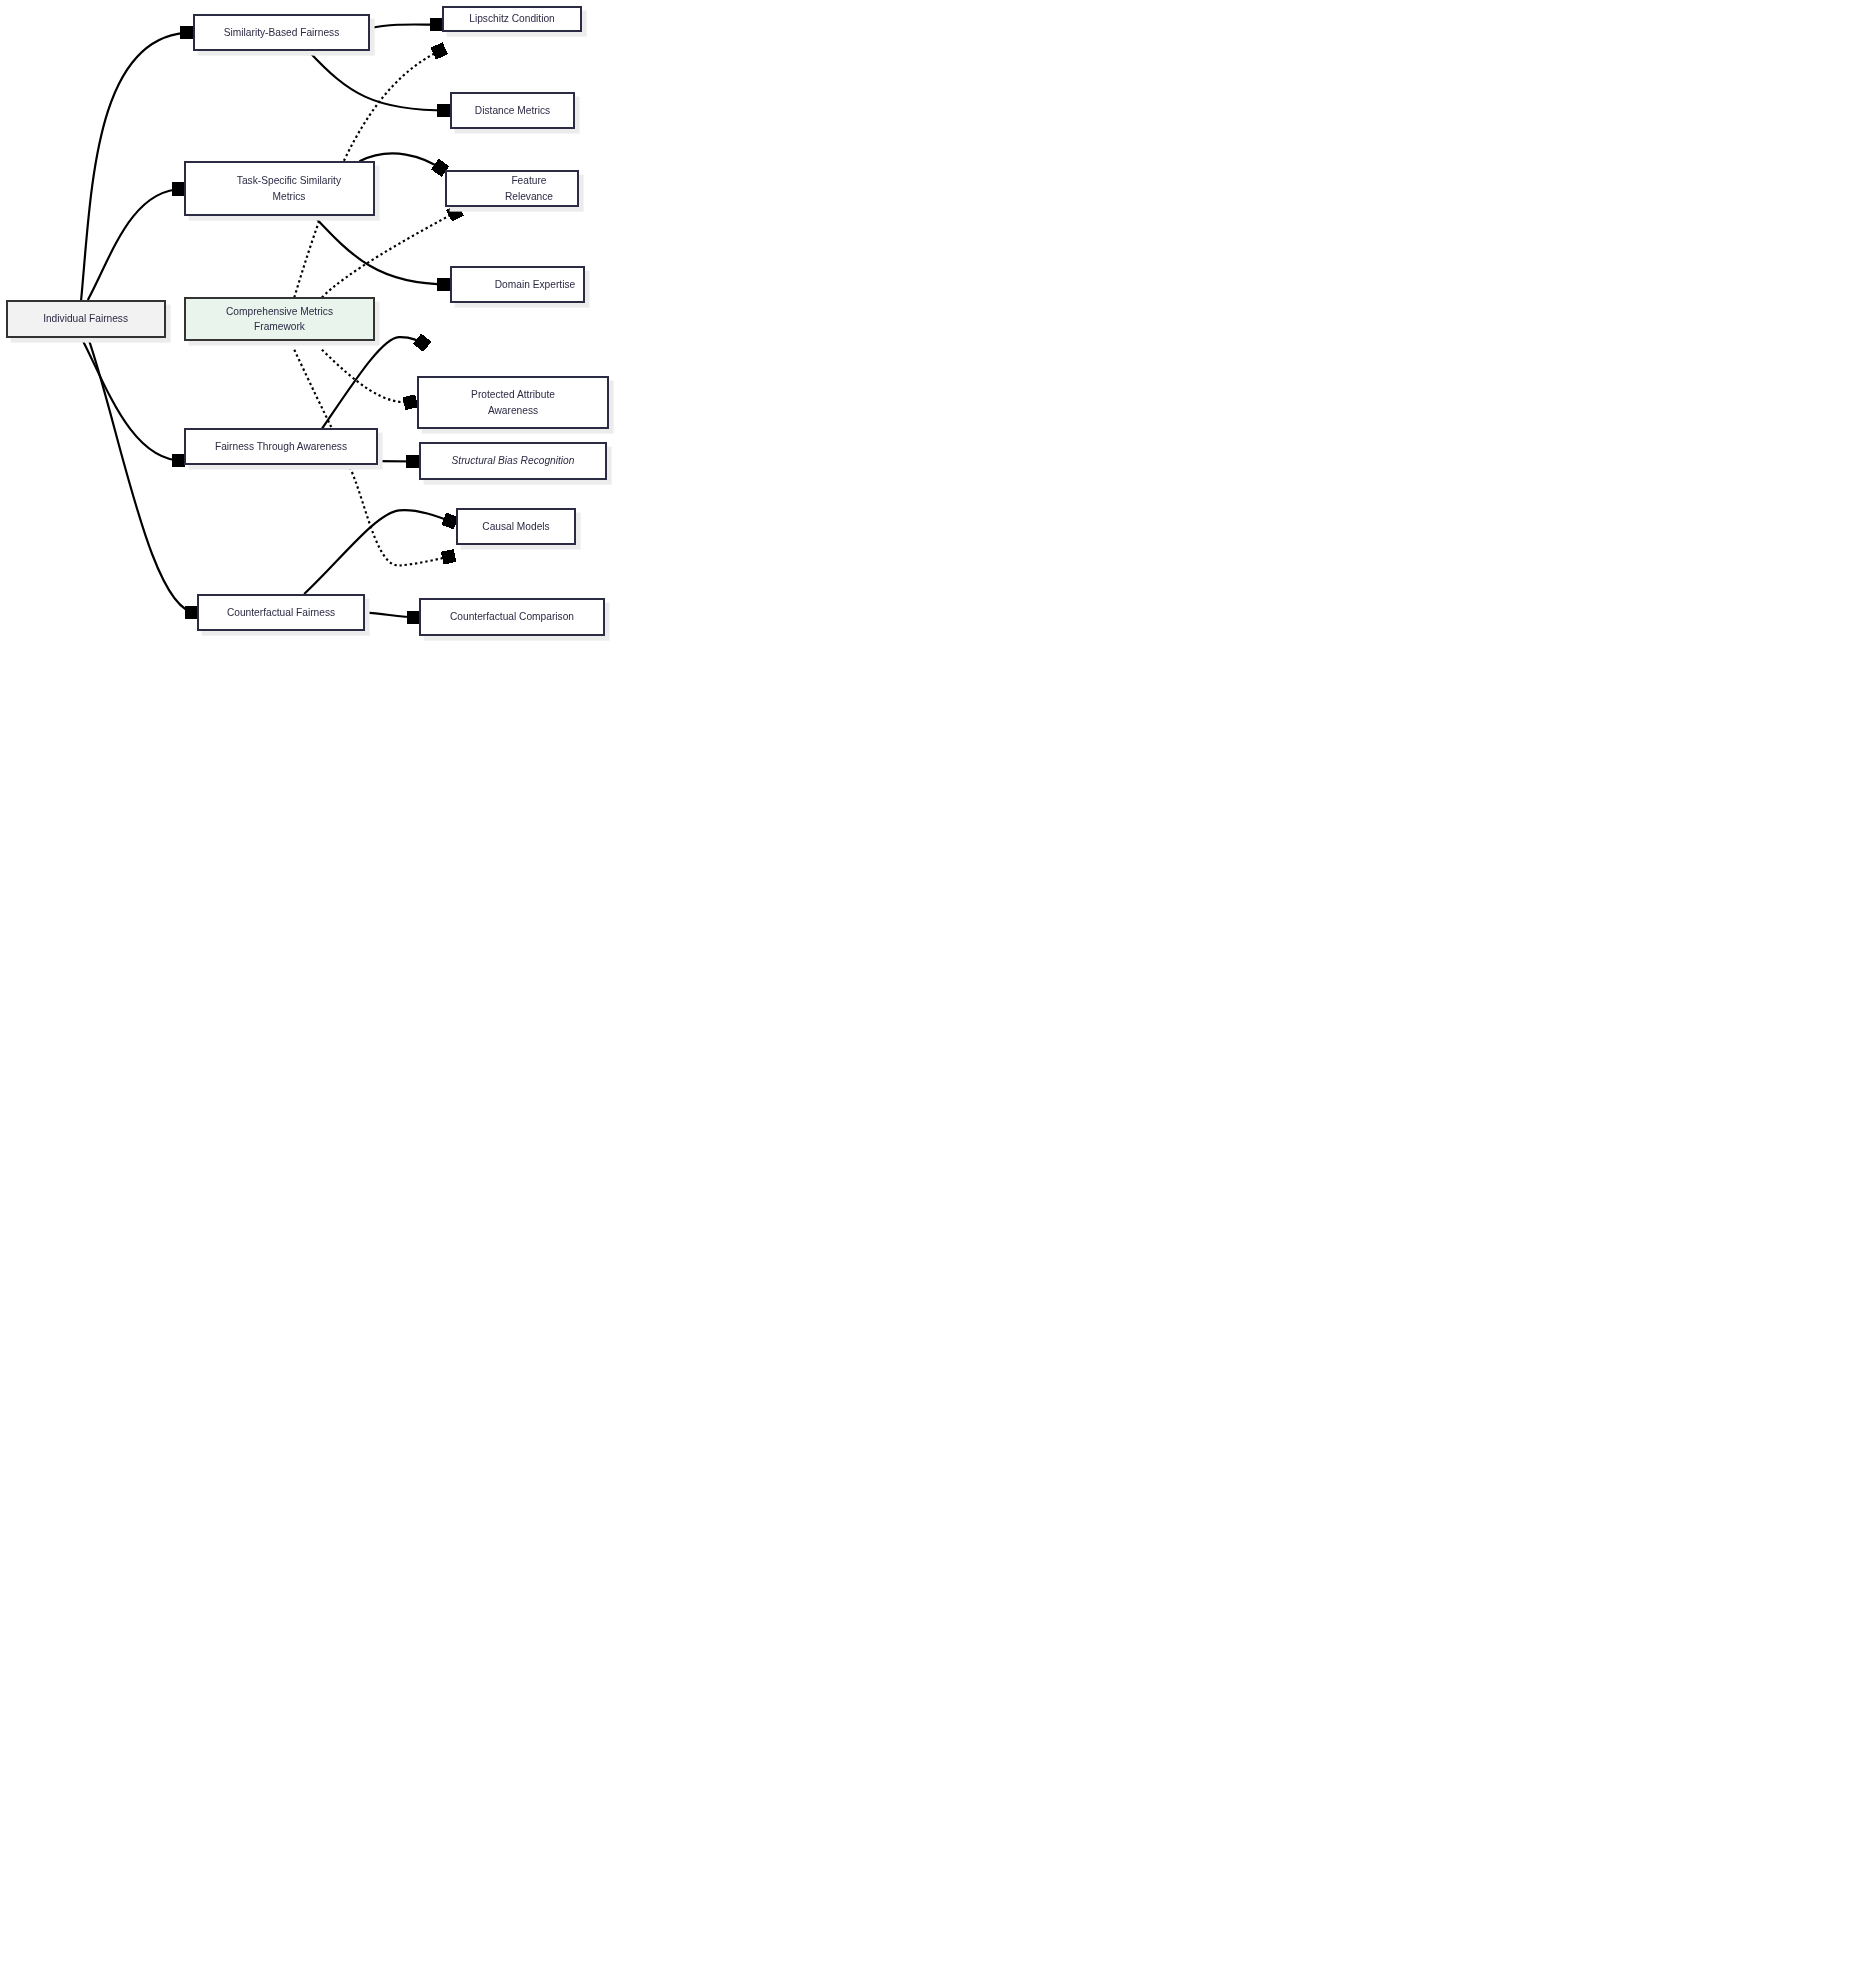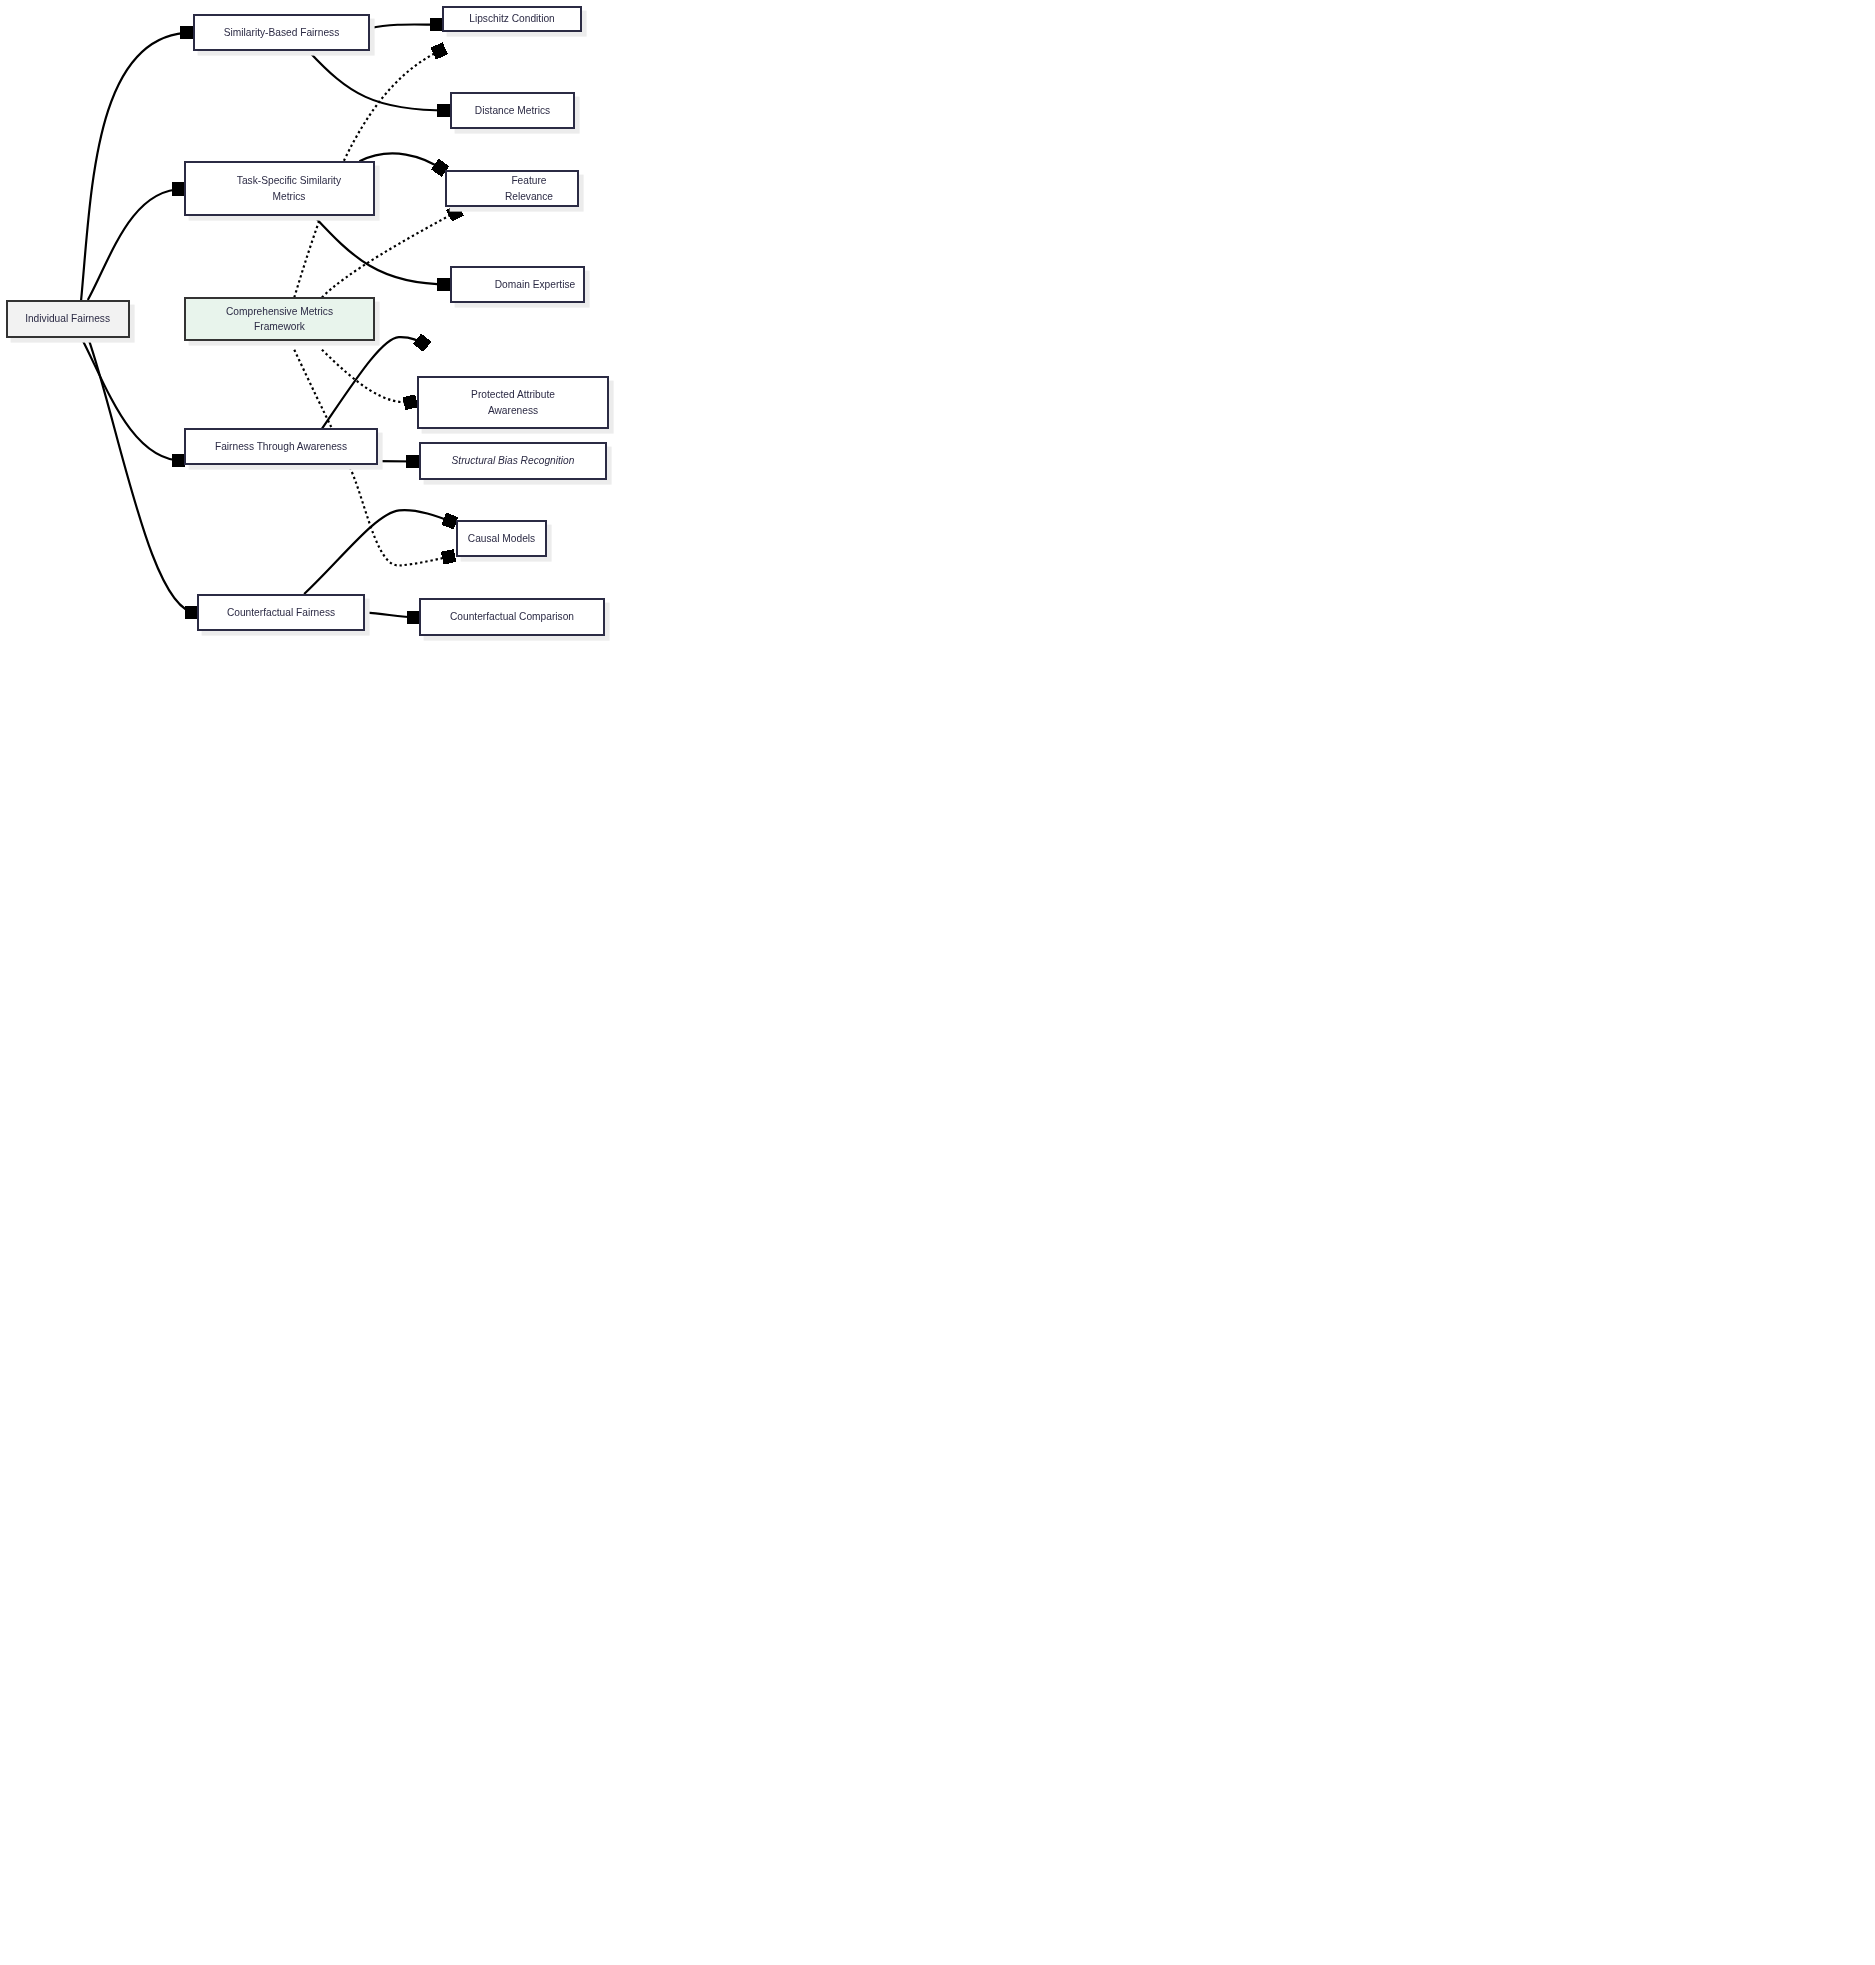--- a/index.html
+++ b/index.html
@@ -44,21 +44,21 @@
     <path d="M 2253 2750 L 2492 2752" marker-end="url(#arrow)"></path>
     <path d="M 1815 3542 C 2040 3330, 2245 3058, 2382 3043 C 2490 3032, 2615 3080, 2712 3117" marker-end="url(#arrow)"></path>
     <path d="M 2177 3653 C 2300 3658, 2370 3680, 2495 3681" marker-end="url(#arrow)"></path>
 
     <path class="dotted" d="M 1756 1774 C 1960 1100, 2180 500, 2648 292" marker-end="url(#arrow)"></path>
     <path class="dotted" d="M 1921 1774 C 2060 1630, 2420 1425, 2740 1255" marker-end="url(#arrow)"></path>
     <path class="dotted" d="M 1921 2085 C 2120 2280, 2300 2432, 2477 2392" marker-end="url(#arrow)"></path>
     <path class="dotted" d="M 1756 2085 C 1950 2500, 2060 2705, 2119 2863 C 2200 3085, 2262 3378, 2381 3372 C 2480 3366, 2620 3332, 2706 3314" marker-end="url(#arrow)"></path>
   </svg>
 
-  <div class="node root" style="left:5.6px;top:300px;width:124px;height:38px;">Individual Fairness</div>
+  <div class="node root" style="left:5.6px;top:300px;width:160px;height:38px;">Individual Fairness</div>
 
   <div class="node" style="left:193px;top:14px;width:177px;height:37px;">Similarity-Based Fairness</div>
 
   <div class="node" style="left:442px;top:5.6px;width:140px;height:26px;">Lipschitz Condition</div>
 
   <div class="node" style="left:450px;top:92px;width:125px;height:37px;">Distance Metrics</div>
 
   <div class="node" style="left:184px;top:161px;width:191px;height:55px;padding-left:24px;">Task-Specific Similarity
 Metrics</div>
 
@@ -69,20 +69,20 @@
   <div class="node highlight" style="left:184px;top:297px;width:191px;height:44px;">Comprehensive Metrics
 Framework</div>
 
   <div class="node" style="left:417px;top:347px;width:192px;height:53px;margin-top:29px;">Protected Attribute
 Awareness</div>
 
   <div class="node" style="left:184px;top:428px;width:194px;height:37px;">Fairness Through Awareness</div>
 
   <div class="node" style="left:419px;top:442px;width:188px;height:38px;font-style:italic;">Structural Bias Recognition</div>
 
-  <div class="node" style="left:456px;top:520px;width:91px;height:37px;">Causal Models</div>
+  <div class="node" style="left:456px;top:508px;width:120px;height:37px;">Causal Models</div>
 
   <div class="node" style="left:197px;top:594px;width:168px;height:37px;">Counterfactual Fairness</div>
 
   <div class="node" style="left:419px;top:598px;width:186px;height:38px;">Counterfactual Comparison</div>
 
 </div>
 
 
 </body></html>

